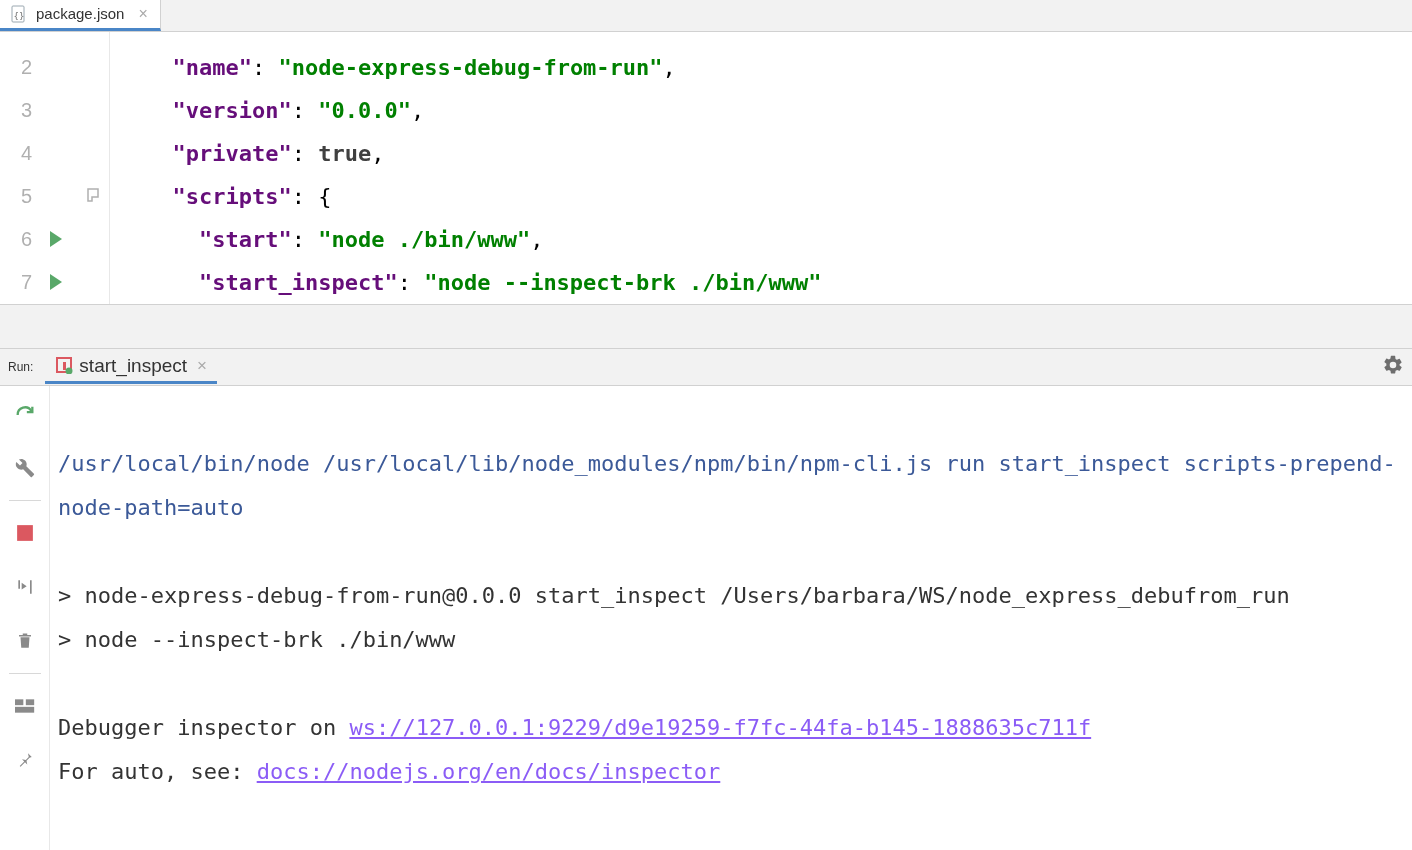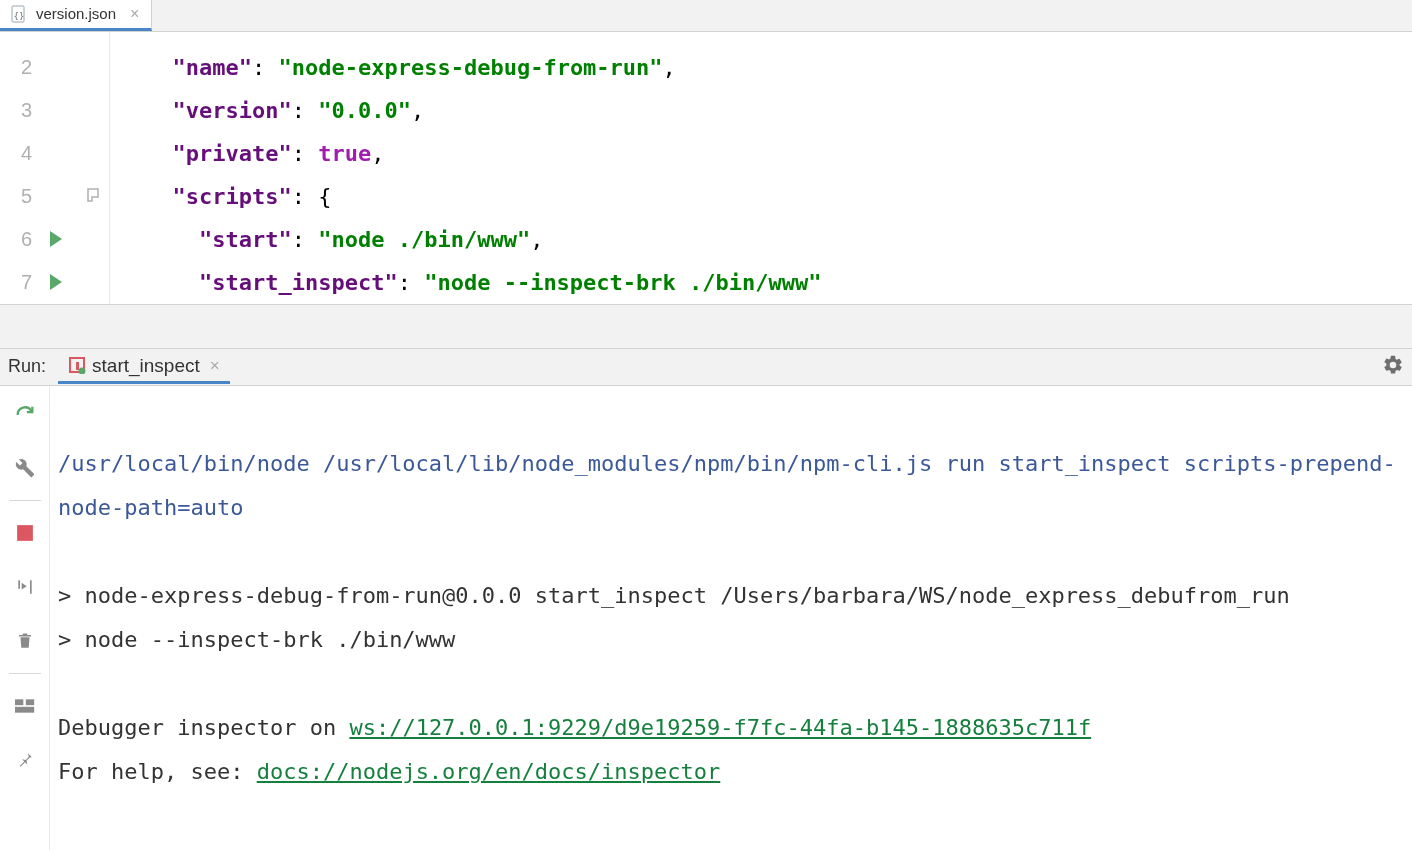--- a/index.html
+++ b/index.html
@@ -96,42 +96,42 @@
       font-family: "Menlo", "Consolas", monospace;
       font-size: 22px;
       padding-top: 14px;
       padding-left: 36px;
       line-height: 43px;
       white-space: pre;
     }
     .tok-key { color: #660e7a; font-weight: bold; }
     .tok-str { color: #008000; font-weight: bold; }
     .tok-punc { color: #000; }
-    .tok-bool { color: #a21caf; font-weight: bold; }
+    .tok-bool { color: #404040; font-weight: bold; }
     
     
     .mid-separator {
       height: 56px;
       background: #f2f2f2;
       border-top: 1px solid #d1d1d1;
     }
     
     
     .run-header {
       height: 48px;
       background: #f2f2f2;
       border-top: 1px solid #d1d1d1;
       border-bottom: 1px solid #d1d1d1;
       display: flex;
       align-items: center;
       padding-left: 8px;
       gap: 12px;
     }
     .run-label {
-      font-size: 18px;
+      font-size: 12px;
       color: #333;
     }
     .run-tab {
       display: flex;
       align-items: center;
       gap: 6px;
       padding: 6px 10px 4px 10px;
       border-bottom: 3px solid #4a86c7;
       cursor: pointer;
     }
@@ -191,34 +191,34 @@
       font-family: "Menlo", "Consolas", monospace;
       font-size: 22px;
       line-height: 44px;
       padding: 12px 8px;
       color: #333;
       white-space: pre-wrap;
       word-break: break-all;
       overflow: hidden;
     }
     .console .cmd { color: #3b5998; }
-    .console .link { color: #15803d; text-decoration: underline; cursor: pointer; }
+    .console .link { color: #8b5cf6; text-decoration: underline; cursor: pointer; }
   </style>
 </head>
 <body>
 
 <div class="tab-bar">
   <div class="editor-tab">
     <span class="file-icon">
       <svg viewBox="0 0 18 18">
           <rect x="2" y="1" width="12" height="16" rx="1" fill="#fff" stroke="#9aa7b0" stroke-width="1"></rect>
           <text x="9" y="14" text-anchor="middle" font-size="9" fill="#6e6e6e" font-family="monospace">{}</text>
         </svg>
     </span>
-    <span class="tab-label">version.json</span>
+    <span class="tab-label">package.json</span>
     <span class="close-x">×</span>
   </div>
 </div>
 
 <div class="editor-area">
   <div class="gutter" id="gutter">
       <div class="gutter-row">
         <span class="line-num">2</span>
       </div>
       <div class="gutter-row">
@@ -310,15 +310,15 @@
         </svg>
     </div>
   </div>
   <div class="console">
 <span class="cmd">/usr/local/bin/node /usr/local/lib/node_modules/npm/bin/npm-cli.js run start_inspect scripts-prepend-node-path=auto</span>
 
 <span>&gt; node-express-debug-from-run@0.0.0 start_inspect /Users/barbara/WS/node_express_debufrom_run</span>
 <span>&gt; node --inspect-brk ./bin/www</span>
 
 <span>Debugger inspector on </span><span class="link">ws://127.0.0.1:9229/d9e19259-f7fc-44fa-b145-1888635c711f</span>
-<span>For help, see: </span><span class="link">docs://nodejs.org/en/docs/inspector</span>
+<span>For auto, see: </span><span class="link">docs://nodejs.org/en/docs/inspector</span>
   </div>
 </div>
 
 </body></html>

